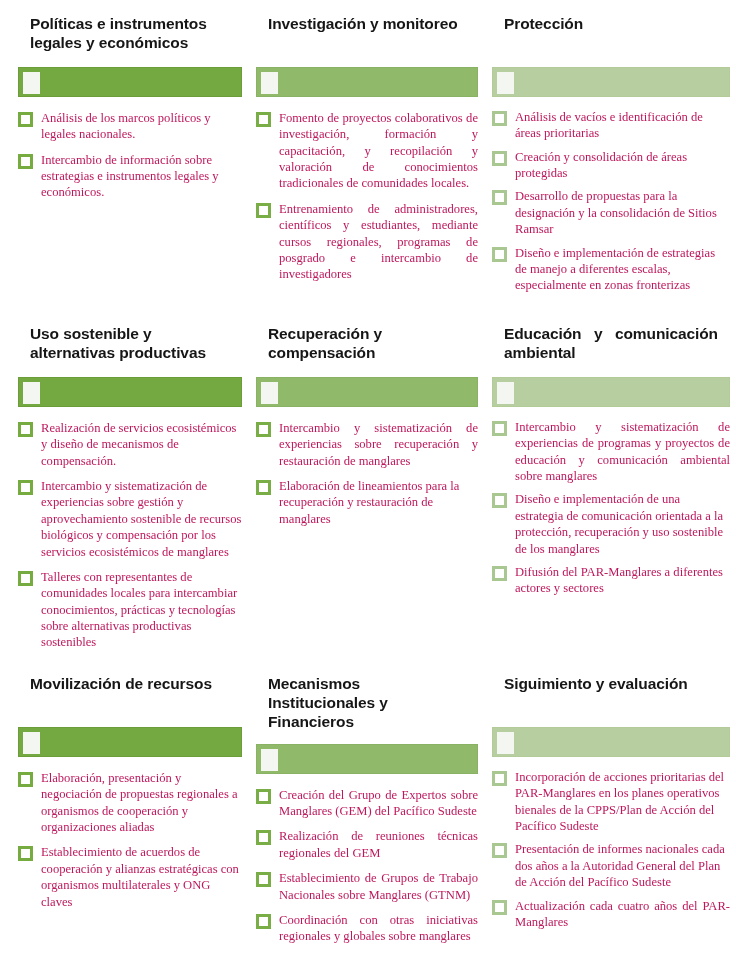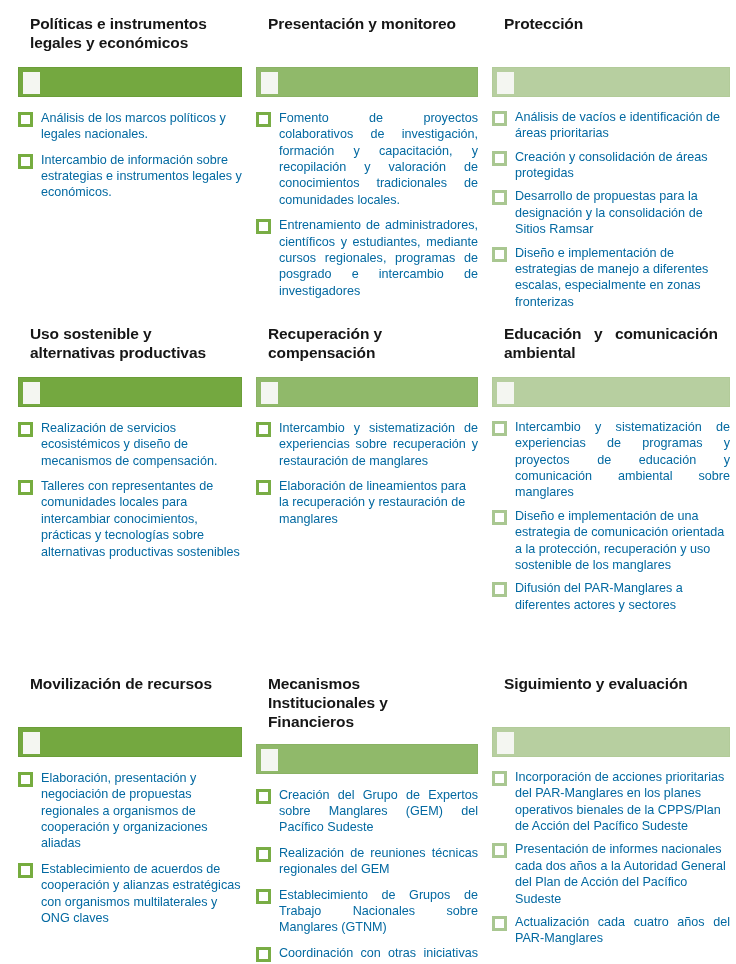--- a/index.html
+++ b/index.html
@@ -91,22 +91,23 @@
     margin-right: 8px;
     background: #ffffff;
   }
   .checkbox.dark   { border: 3px solid #76ac3f; }
   .checkbox.medium { border: 3px solid #79ad45; }
   .checkbox.light  { border: 3px solid #a9c791; }
 
   .item-text {
     font-size: 12.6px;
     line-height: 1.30;
-    color: #0369a1;
+    color: #be185d;
     flex: 1 1 auto;
+    font-family: Liberation Serif, serif;
   }
   .item-text.justify { text-align: justify; }
 
   
   .col-3 .items { padding-top: 12px; }
   .col-3 .item { margin-bottom: 7px; }
   .col-2 .items { padding-top: 13px; }
 </style>
 </head>
 <body>
@@ -126,21 +127,21 @@
           <span class="item-text">Análisis de los marcos políticos y legales nacionales.</span>
         </li>
         <li class="item">
           <span class="checkbox dark"></span>
           <span class="item-text">Intercambio de información sobre estrategias e instrumentos legales y económicos.</span>
         </li>
       </ul>
     </div>
 
     <div class="col col-2">
-      <h2 class="col-title">Presentación y monitoreo</h2>
+      <h2 class="col-title">Investigación y monitoreo</h2>
       <div class="bar medium">
         <span class="bar-chip"></span>
       </div>
       <ul class="items">
         <li class="item">
           <span class="checkbox medium"></span>
           <span class="item-text justify">Fomento de proyectos colaborativos de investigación, formación y capacitación, y recopilación y valoración de conocimientos tradicionales de comunidades locales.</span>
         </li>
         <li class="item">
           <span class="checkbox medium"></span>
@@ -182,20 +183,24 @@
       <div class="bar dark">
         <span class="bar-chip"></span>
       </div>
       <ul class="items">
         <li class="item">
           <span class="checkbox dark"></span>
           <span class="item-text">Realización de servicios ecosistémicos y diseño de mecanismos de compensación.</span>
         </li>
         <li class="item">
           <span class="checkbox dark"></span>
+          <span class="item-text">Intercambio y sistematización de experiencias sobre gestión y aprovechamiento sostenible de recursos biológicos y compensación por los servicios ecosistémicos de manglares</span>
+        </li>
+        <li class="item">
+          <span class="checkbox dark"></span>
           <span class="item-text">Talleres con representantes de comunidades locales para intercambiar conocimientos, prácticas y tecnologías sobre alternativas productivas sostenibles</span>
         </li>
       </ul>
     </div>
 
     <div class="col col-2">
       <h2 class="col-title">Recuperación y compensación</h2>
       <div class="bar medium">
         <span class="bar-chip"></span>
       </div>

